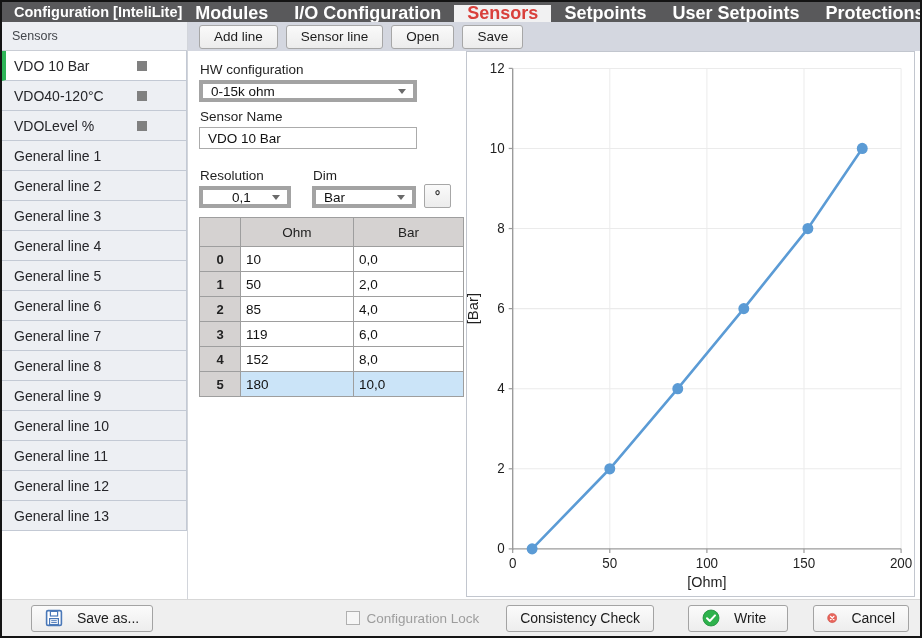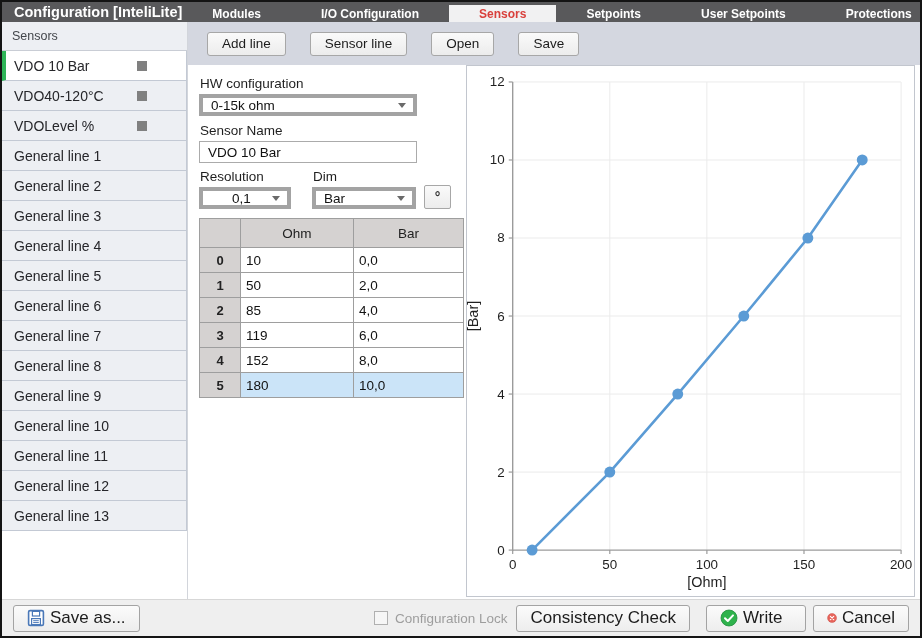--- a/index.html
+++ b/index.html
@@ -7,67 +7,67 @@
   body { font-family:"Liberation Sans", sans-serif; }
   .window {
     width:922px; height:638px; background:#fff;
     border:2px solid #141414; display:flex; flex-direction:column;
     position:relative; overflow:hidden;
   }
   
   .titlebar { height:20px; background:#59595b; display:flex; flex:0 0 auto; align-items:stretch; }
   .win-title { align-self:center; color:#fff; font-size:14.5px; font-weight:600; padding-left:12px; width:228px; white-space:nowrap; }
   .tabs { display:flex; margin-top:3px; }
-  .tab { display:flex; align-items:center; padding:0 30px; color:#fff; font-size:12px; font-weight:600; cursor:default; white-space:nowrap; }
+  .tab { display:flex; align-items:center; padding:0 13px; color:#fff; font-size:18px; font-weight:600; cursor:default; white-space:nowrap; }
   .tab.active { background:#f1f1f2; color:#d9403c; }
   .overflow-btn { display:flex; align-items:center; margin-top:5px; height:22px; padding:0 6px; color:#fff; font-size:13px; font-weight:700; border-right:1px solid #8a8a8c; }
   .tb-spacer { flex:1; }
   .win-controls { display:flex; align-items:center; gap:17px; padding-right:12px; }
   .max-icon { width:16px; height:13px; border:2px solid #fff; display:inline-block; }
   
   .body { flex:1; display:flex; min-height:0; }
   .sidebar { width:186px; flex:0 0 auto; background:#fff; border-right:1px solid #d2d5db; display:flex; flex-direction:column; }
   .sidebar-header { height:29px; flex:0 0 auto; background:#edeff3; border-bottom:1px solid #c9cdd5; display:flex; align-items:center; padding-left:10px; font-size:12.5px; color:#44474c; }
   .side-item { height:30px; flex:0 0 auto; background:#edeff3; border-bottom:1px solid #c3c9d4; border-right:1px solid #c3c9d4; display:flex; align-items:center; padding:0 12px; font-size:14px; color:#26262a; cursor:default; }
   .side-item.selected { background:#fff; border-left:4px solid #2eb457; padding-left:8px; border-right:1px solid #c3c9d4; }
   .sq { width:10px; height:10px; background:#808080; margin-left:auto; margin-right:27px; flex:0 0 auto; }
   
   .main { flex:1; display:flex; flex-direction:column; background:#fff; min-width:0; }
-  .toolbar { height:43px; flex:0 0 auto; background:#d4d7e0; display:flex; align-items:center; gap:24px; padding-left:19px; }
+  .toolbar { height:29px; flex:0 0 auto; background:#d4d7e0; display:flex; align-items:center; gap:8px; padding-left:11px; }
   .tb-btn { height:24px; padding:0 14px; font-family:inherit; font-size:13.5px; color:#1c1c1c; background:linear-gradient(#fafafa,#ececec); border:1px solid #a7a7a7; border-radius:3px; }
   .main-content { flex:1; display:flex; min-height:0; }
   
   .middle-panel { width:276px; flex:0 0 auto; padding:8px 0 4px 11px; }
   .f-label { font-size:13.5px; color:#1f1f1f; margin:3px 0 3px 1px; }
   .ctl { width:218px; height:22px; border:4px solid #a3a3a3; background:#fff; display:flex; align-items:center; padding:0 2px 0 8px; font-size:13.5px; color:#111; }
   .ctl .val { flex:1; white-space:nowrap; overflow:hidden; }
   .dd-arrow { width:0; height:0; border-left:4px solid transparent; border-right:4px solid transparent; border-top:5px solid #6a6a6a; margin-right:5px; flex:0 0 auto; }
   input.ctl-input { width:218px; height:22px; border:1px solid #ababab; padding:0 8px; font-family:inherit; font-size:13.5px; color:#111; }
-  .res-row { display:flex; align-items:flex-end; margin-top:3px; }
+  .res-row { display:flex; align-items:flex-end; margin-top:16px; }
   .res-col .ctl { width:92px; }
   .res-col .ctl .val { text-align:center; }
   .dim-col { margin-left:21px; }
   .dim-col .ctl { width:104px; }
   .deg-btn { width:27px; height:24px; margin-left:8px; font-family:inherit; font-size:14px; font-weight:700; color:#333; background:linear-gradient(#fafafa,#ececec); border:1px solid #a7a7a7; border-radius:2px; }
   
   table.points { border-collapse:collapse; margin-top:9px; }
   table.points th, table.points td { border:1px solid #9e9e9e; font-weight:normal; }
   table.points th.corner, table.points th.idx { width:41px; background:#d5d2d1; }
   table.points th.colhead { background:#d5d2d1; height:29px; font-size:13.5px; color:#222; }
   table.points th.idx { font-size:13px; font-weight:700; color:#222; text-align:center; }
   table.points td { height:25px; background:#fff; font-size:13.5px; color:#111; padding:0 5px; }
   table.points td.c-ohm { width:113px; }
   table.points td.c-bar { width:110px; }
   table.points tr.selected td { background:#cbe4f8; }
   
   .chart-panel { flex:1; margin:0 5px 2px 2px; border:1px solid #c2c6ce; background:#fff; position:relative; min-width:0; }
   .chart-panel svg { position:absolute; inset:0; width:100%; height:100%; }
   
   .footer { height:37px; flex:0 0 auto; background:#efefef; border-top:1px solid #d7d7d7; display:flex; align-items:center; padding:0 11px; }
-  .ft-btn { height:27px; display:flex; align-items:center; gap:5px; padding:0 13px; font-family:inherit; font-size:17px; color:#1c1c1c; background:linear-gradient(#fbfbfb,#ededed); border:1px solid #a3a3a3; border-radius:3px; }
+  .ft-btn { height:27px; display:flex; align-items:center; gap:14px; padding:0 13px; font-family:inherit; font-size:14px; color:#1c1c1c; background:linear-gradient(#fbfbfb,#ededed); border:1px solid #a3a3a3; border-radius:3px;margin-left:18px; }
   .lock-group { display:flex; align-items:flex-start; gap:7px; margin-right:9px; }
   .checkbox { width:14px; height:14px; border:1px solid #b0b0b0; background:#f6f6f6; display:inline-block; }
   .lock-label { font-size:13.5px; color:#9d9d9d; }
   .gap16 { width:16px; } .gap7 { width:7px; }
 </style>
 </head>
 <body>
 
 <div class="window">
 

